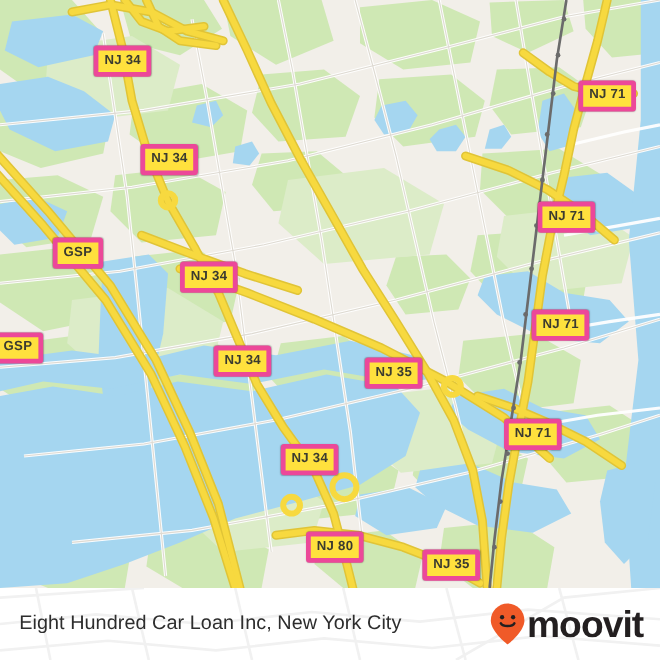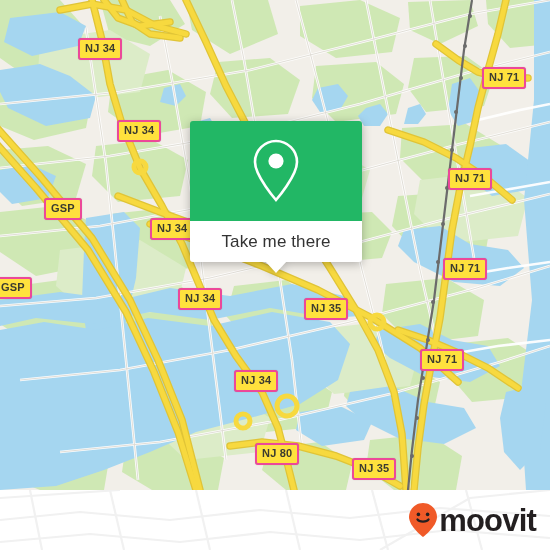--- a/index.html
+++ b/index.html
@@ -24,21 +24,21 @@
     width: 550px; height: 490px;
     background: #f2efe9;
     overflow: hidden;
   }
   #map svg { display: block; width: 550px; height: 490px; }
 
   
   .shield {
     position: absolute;
     background: #ffe13d;
-    border: 2px solid #ec4899;
+    border: 4px solid #ec4899;
     border-radius: 3px;
     color: #3b3b30;
     font-family: "Liberation Sans", sans-serif;
     font-size: 11px;
     font-weight: bold;
     letter-spacing: 0.2px;
     line-height: 1;
     padding: 3px 5px 4px 5px;
     white-space: nowrap;
     box-shadow: 0 0 1px rgba(0,0,0,0.25);
@@ -343,50 +343,39 @@
         <div class="shield" style="left: 482px; top: 67px;">NJ 71</div>
         <div class="shield" style="left: 448px; top: 168px;">NJ 71</div>
         <div class="shield" style="left: 443px; top: 258px;">NJ 71</div>
         <div class="shield" style="left: 420px; top: 349px;">NJ 71</div>
         <div class="shield" style="left: 44px; top: 198px;">GSP</div>
         <div class="shield" style="left: -6px; top: 277px;">GSP</div>
       </div>
 
   </div>
 
-  <div id="callout">
-    <div id="callout-top">
-      <svg width="54" height="66" viewBox="0 0 54 66">
-        <path d="M27 3 C15.4 3 6 12.4 6 24 C6 38 27 62 27 62 C27 62 48 38 48 24 C48 12.4 38.6 3 27 3 Z" fill="none" stroke="#ffffff" stroke-width="2.6"></path>
-        <circle cx="27" cy="23" r="7.6" fill="#ffffff"></circle>
-      </svg>
-    </div>
-    <div id="callout-bottom">
-      <span id="callout-label">Take me there</span>
-      <span id="callout-pointer"></span>
-    </div>
-  </div>
 
   <div id="bottombar">
     <svg id="bottombar-watermark" viewBox="0 0 550 60">
       <rect x="0" y="0" width="550" height="60" fill="#ffffff"></rect>
       <g stroke="#f1f1f1" stroke-width="2.2" fill="none">
         <path d="M0,30 L80,22 L170,30 L260,20 L350,28 L440,18 L550,26"></path>
         <path d="M0,52 L90,44 L180,52 L270,42 L360,50 L450,40 L550,48"></path>
         <path d="M30,0 L42,60"></path>
           <path d="M110,0 L124,60"></path>
         <path d="M196,0 L210,60"></path>
           <path d="M286,0 L300,60"></path>
         <path d="M372,0 L388,60"></path>
           <path d="M466,0 L482,60"></path>
         <path d="M0,8 L120,0"></path>
           <path d="M380,60 L470,8 L550,0"></path>
       </g>
     </svg>
 
+    <div id="bottom-title">Eight Hundred Car Loan Inc, New York City</div>
 
     <div id="moovit-logo">
       <svg width="30" height="36" viewBox="0 0 30 36">
         <path d="M15 1 C7.3 1 1 7.3 1 15 C1 24.5 15 35 15 35 C15 35 29 24.5 29 15 C29 7.3 22.7 1 15 1 Z" fill="#f05a28"></path>
         <circle cx="10.4" cy="12.4" r="1.8" fill="#231f20"></circle>
         <circle cx="19.6" cy="12.4" r="1.8" fill="#231f20"></circle>
         <path d="M9.4 17.4 C11.2 20.4 18.8 20.4 20.6 17.4" fill="none" stroke="#231f20" stroke-width="2.1" stroke-linecap="round"></path>
       </svg>
       <span id="moovit-wordmark">moovit</span>
     </div>

